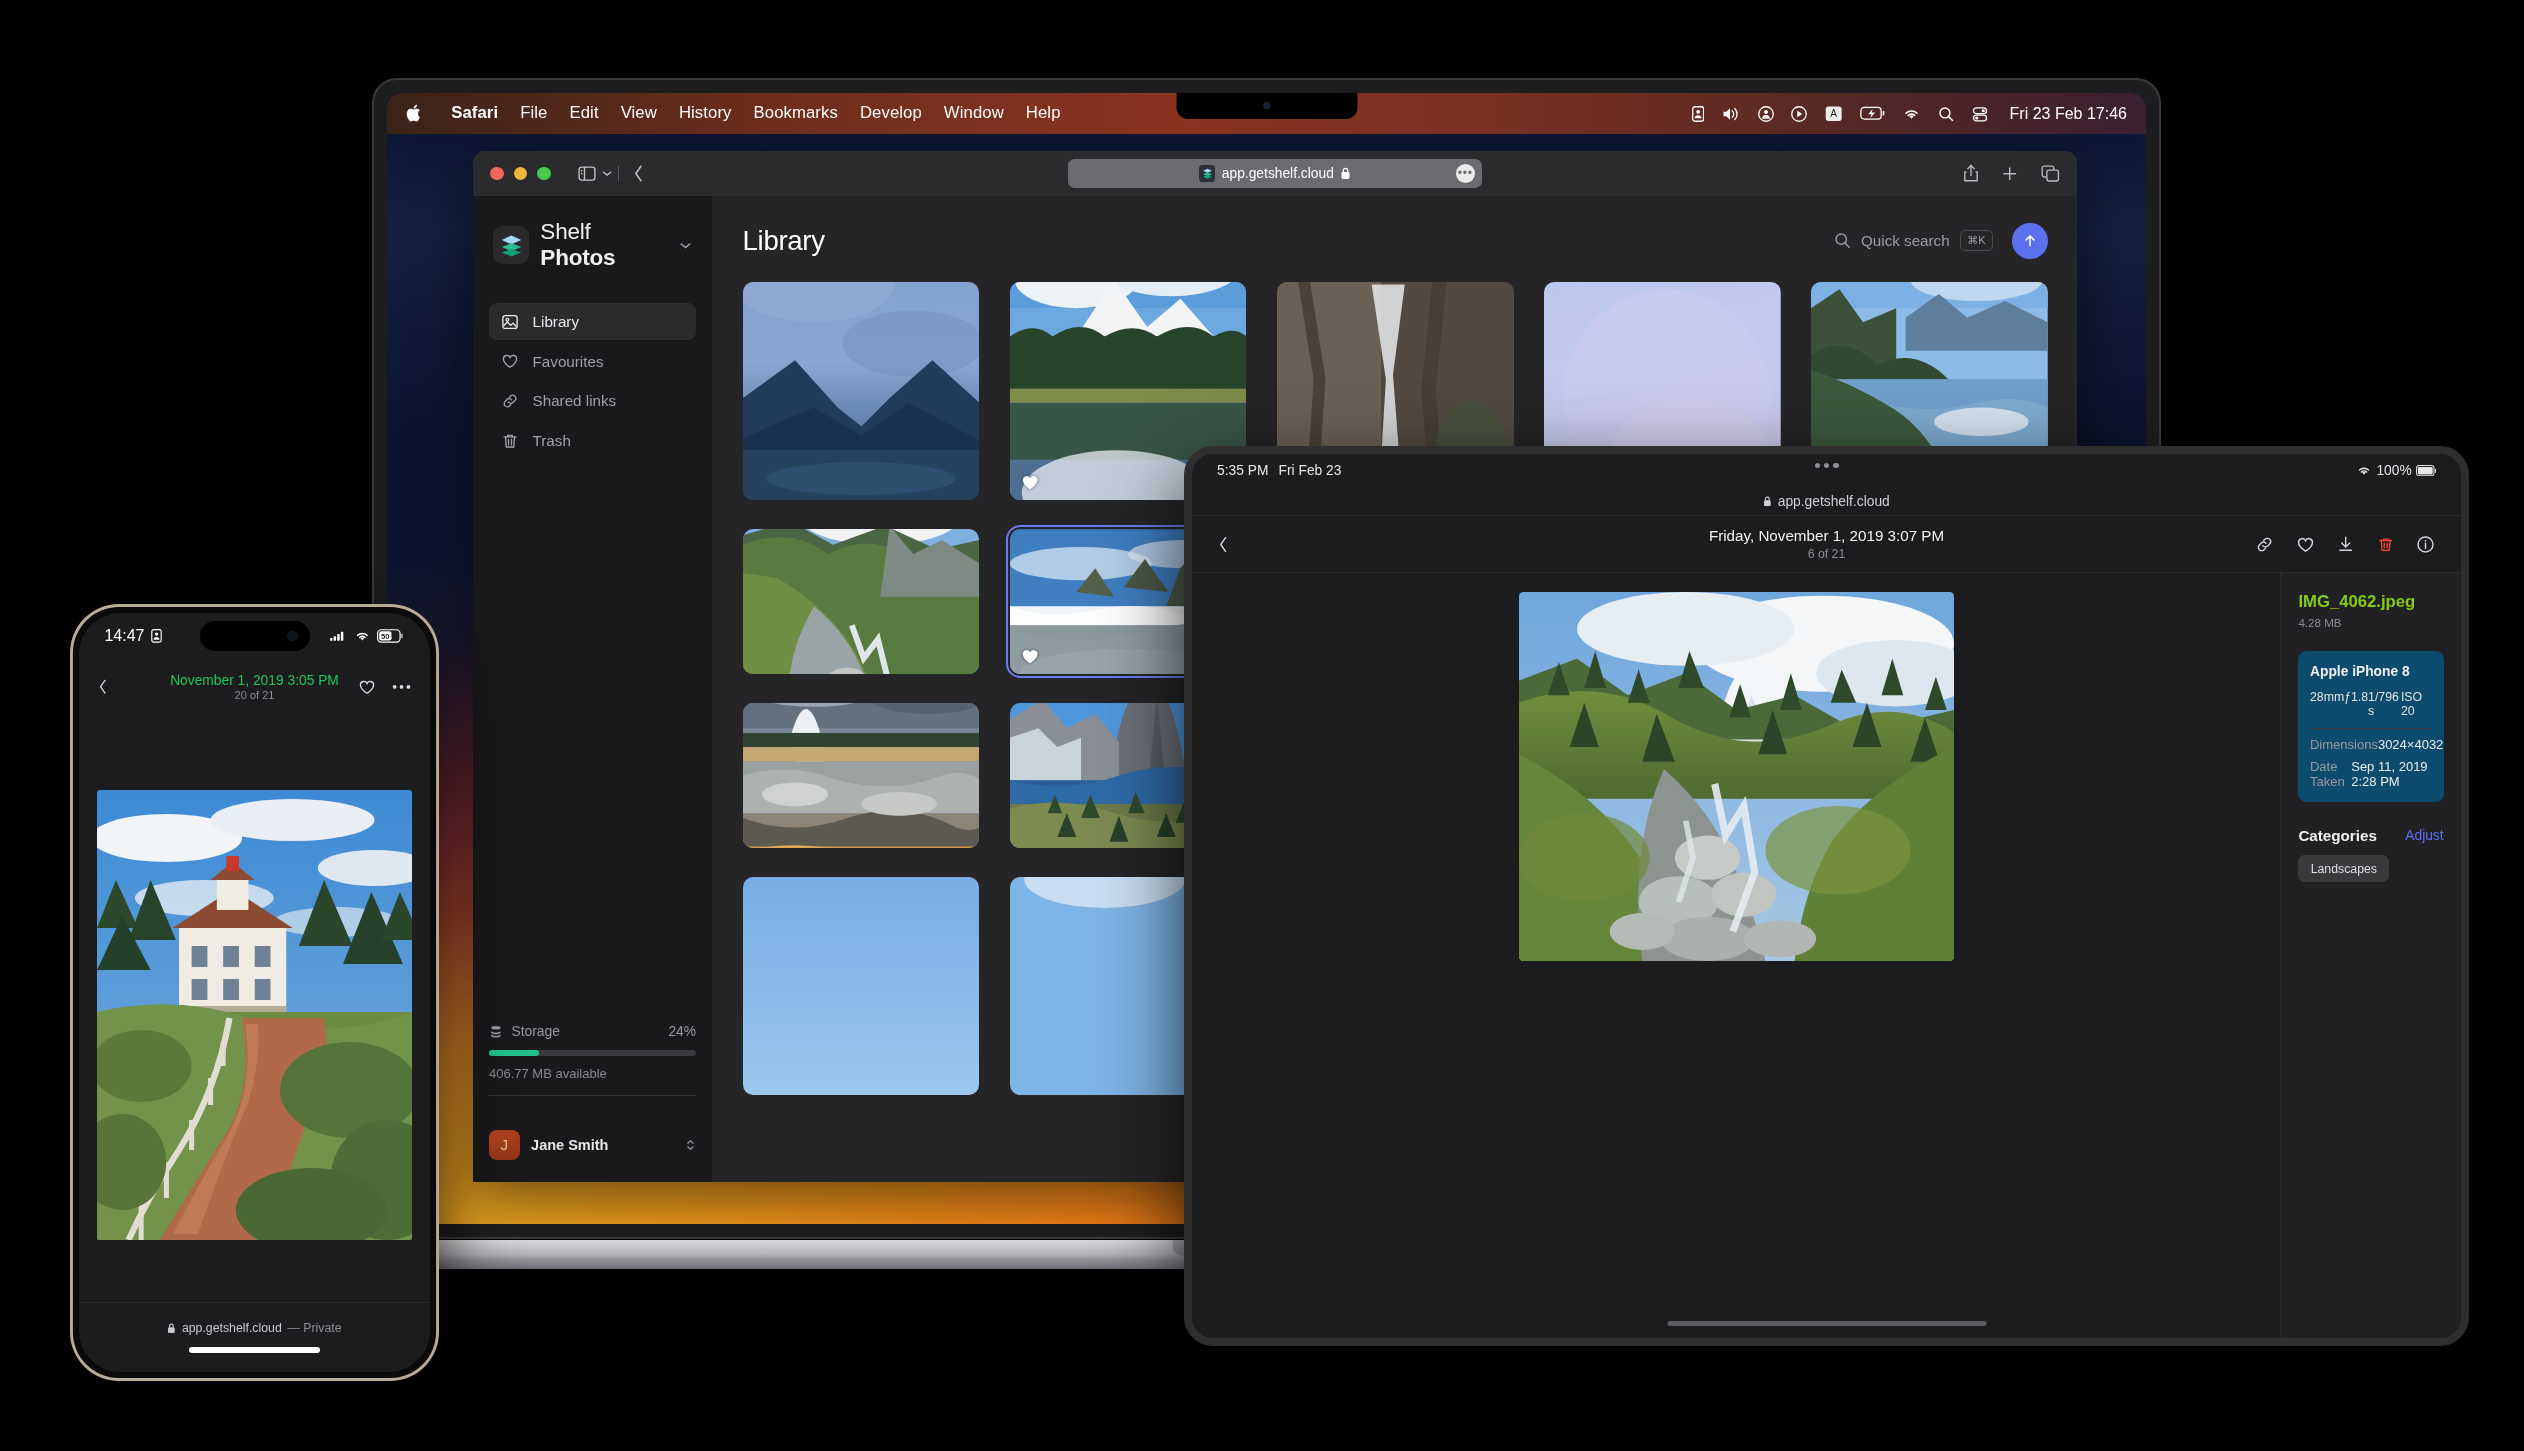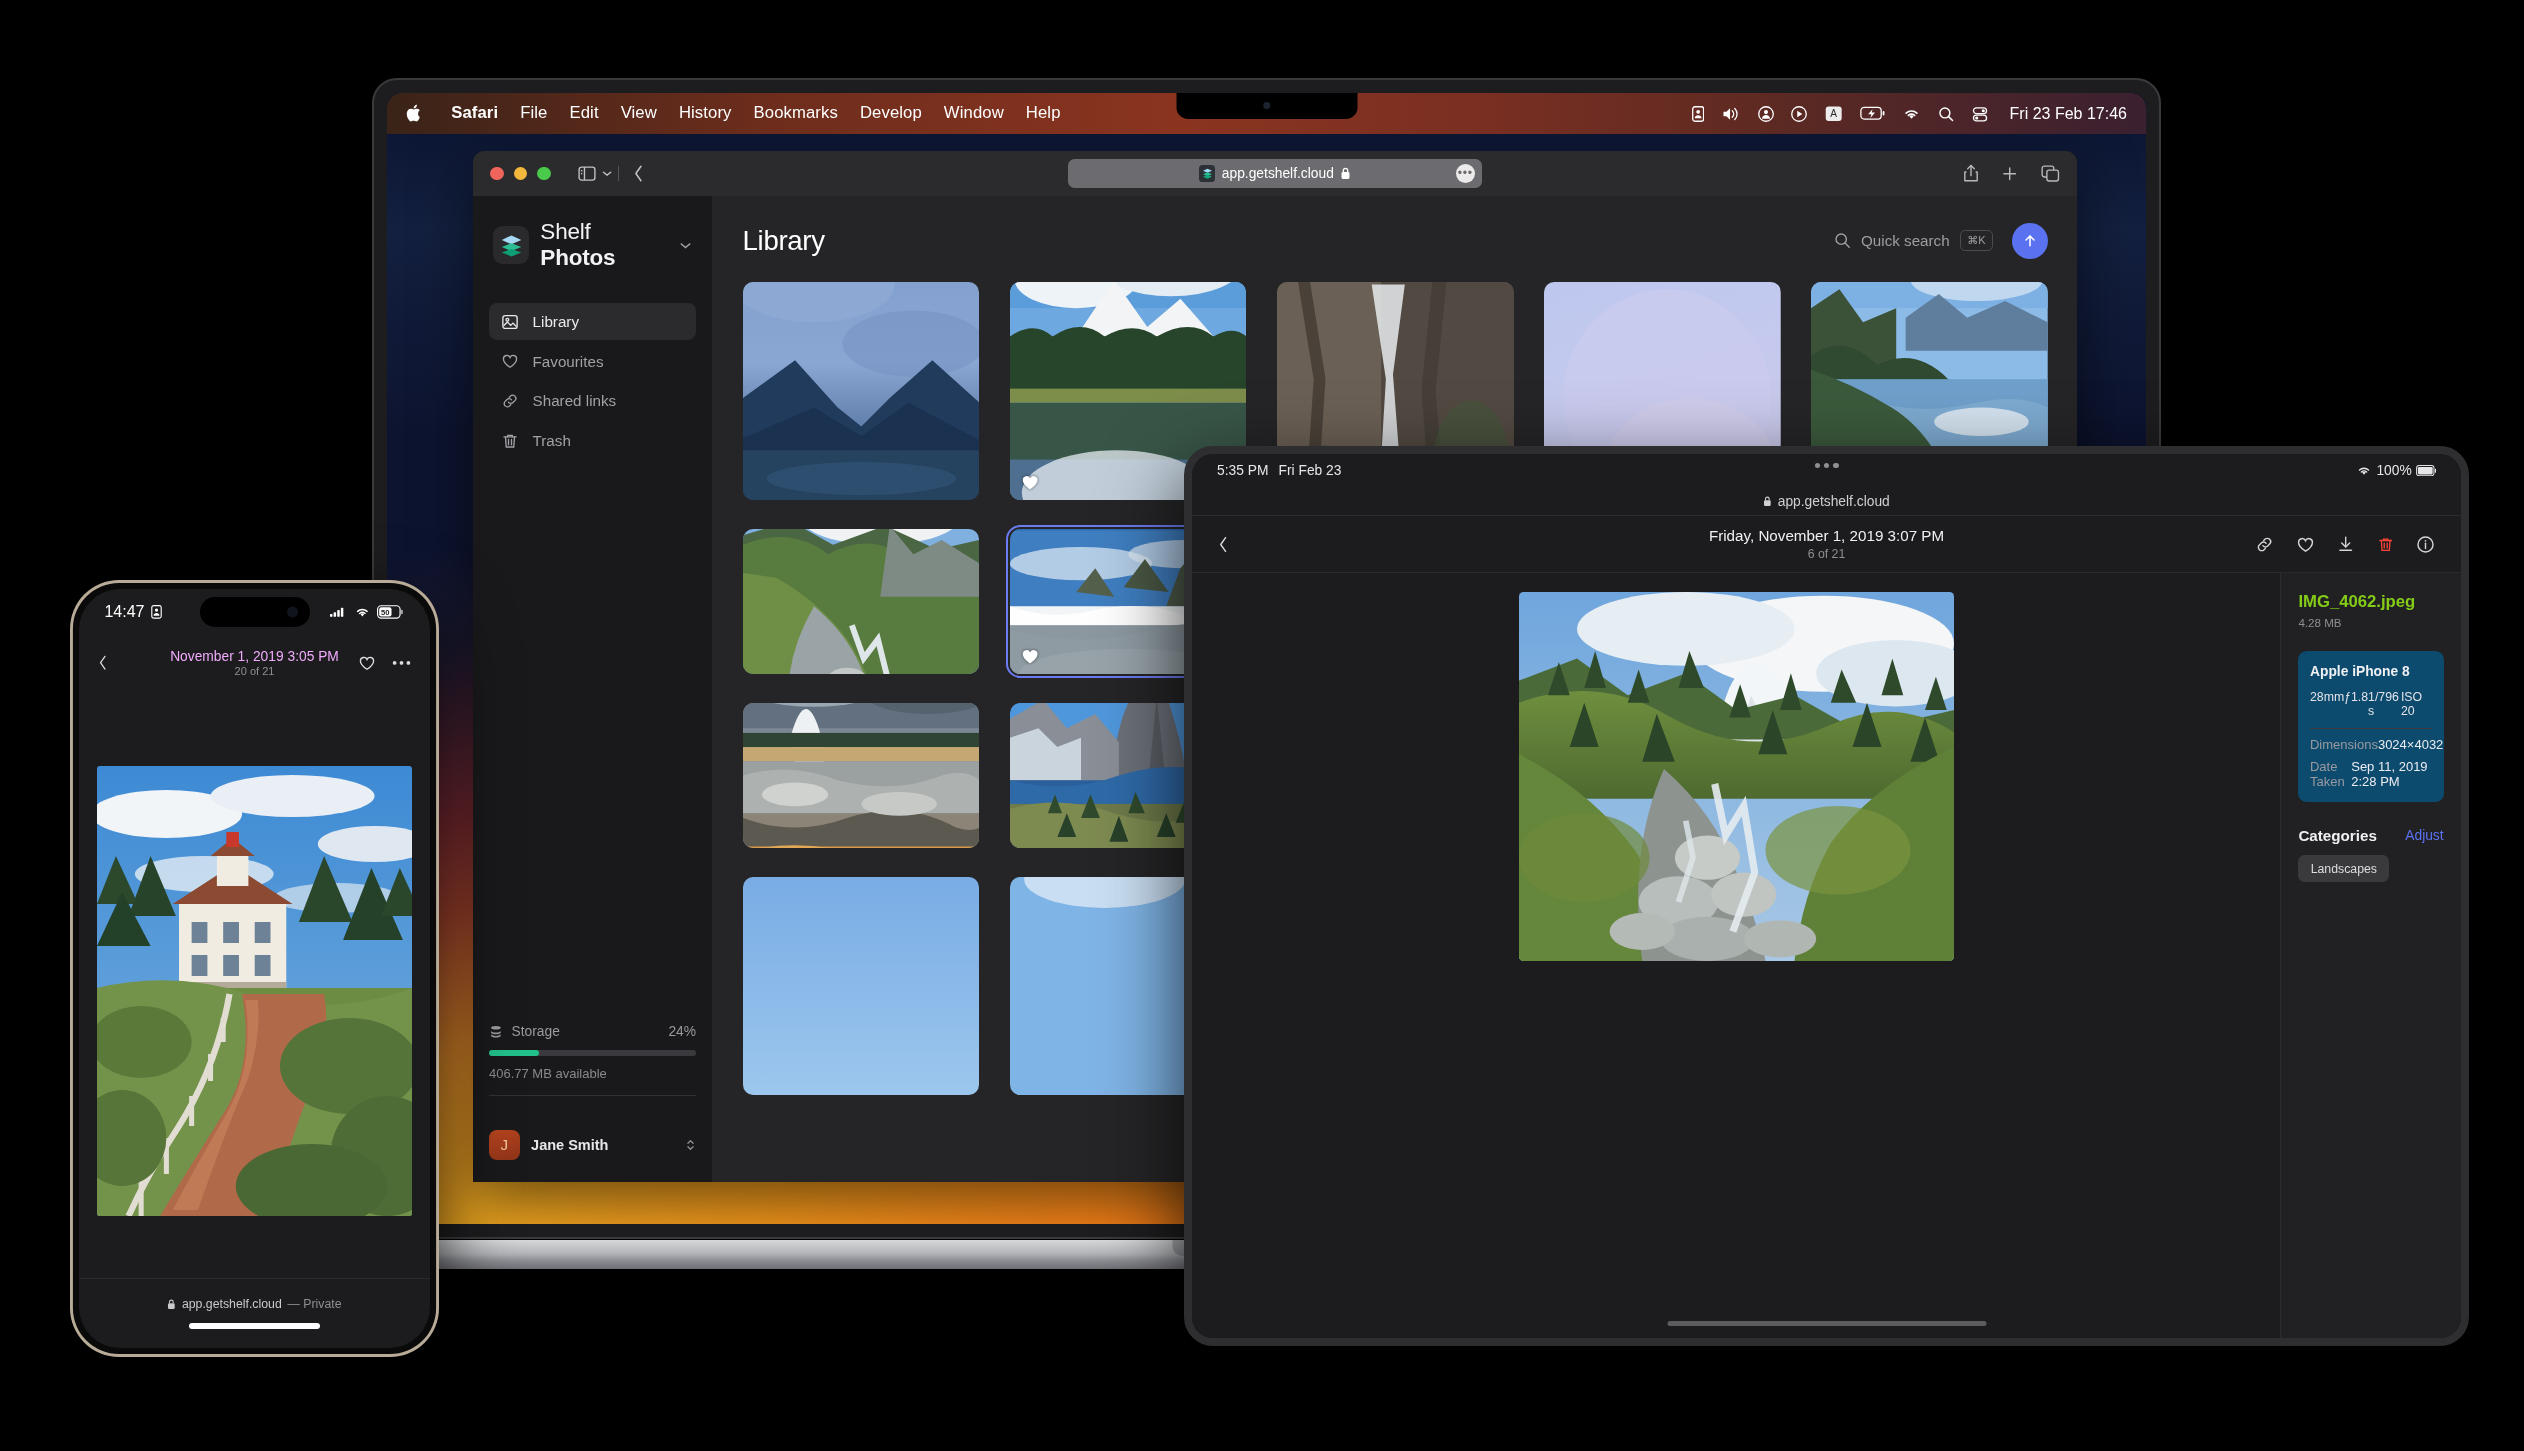--- a/index.html
+++ b/index.html
@@ -160,37 +160,37 @@
   .exif-k { color:#9a9aa0; } .exif-v { color:#ececf0; }
   .cats-head { display:flex; align-items:center; margin-top:25px; }
   .cats-title { color:#f0f0f3; font-size:15.2px; font-weight:bold; }
   .cats-adjust { margin-left:auto; color:#5a72ef; font-size:13.8px; }
   .chip { display:inline-block; margin-top:11.6px; background:#3a3a3d; color:#dedee2;
     font-size:12.3px; padding:6.5px 12.3px; border-radius:6.5px; }
   .ipad-home { position:absolute; left:50%; transform:translateX(-50%); bottom:11.6px;
     width:319px; height:5.8px; border-radius:3.6px; background:#5c5c60; }
 
   
-  .iphone { position:absolute; left:70px; top:580px; width:369px; height:777px;
+  .iphone { position:absolute; left:70px; top:604px; width:369px; height:777px;
     background:#0a0a0a; border-radius:49px; padding:9.4px; z-index:30;
     box-shadow:0 29px 73px rgba(0,0,0,.8), inset 0 0 0 2.9px #b8ab98; }
   .ip-screen { position:relative; width:100%; height:100%; background:#1c1c1e;
     border-radius:41px; overflow:hidden; display:flex; flex-direction:column; }
   .ph-status { height:45px; display:flex; align-items:center; padding:0 25px;
     color:#fff; font-size:16px; position:relative; }
   .island { position:absolute; left:50%; transform:translateX(-50%); top:7.3px;
     width:110px; height:30.5px; background:#000; border-radius:16px; }
   .island-cam { position:absolute; right:11.6px; top:50%; transform:translateY(-50%);
     width:11px; height:11px; border-radius:50%; background:#10151c; }
   .ph-status-right { margin-left:auto; display:flex; align-items:center; gap:6.5px; }
   .ph-head { height:57px; display:flex; align-items:center; padding:0 19px;
     position:relative; }
   .ph-title-wrap { position:absolute; left:50%; transform:translateX(-50%);
     text-align:center; }
-  .ph-title { color:#f0abfc; font-size:13.8px; }
+  .ph-title { color:#22c55e; font-size:13.8px; }
   .ph-sub { color:#8e8e93; font-size:11px; margin-top:1.5px; }
   .ph-tools { margin-left:auto; display:flex; align-items:center; gap:16px;
     color:#dcdce0; }
   .ph-photo-wrap { flex:1; display:flex; align-items:center; justify-content:center;
     padding:13px 17.4px 0; min-height:0; }
   .ph-photo { width:100%; height:450px; border-radius:2.9px; overflow:hidden; }
   .ph-bottom { height:70px; border-top:0.7px solid #2a2a2c; display:flex;
     flex-direction:column; align-items:center; justify-content:center; gap:11.6px; }
   .ph-url { display:flex; align-items:center; gap:5.8px; color:#c9c9ce; font-size:12.3px; }
   .ph-url .priv { color:#8e8e93; }

